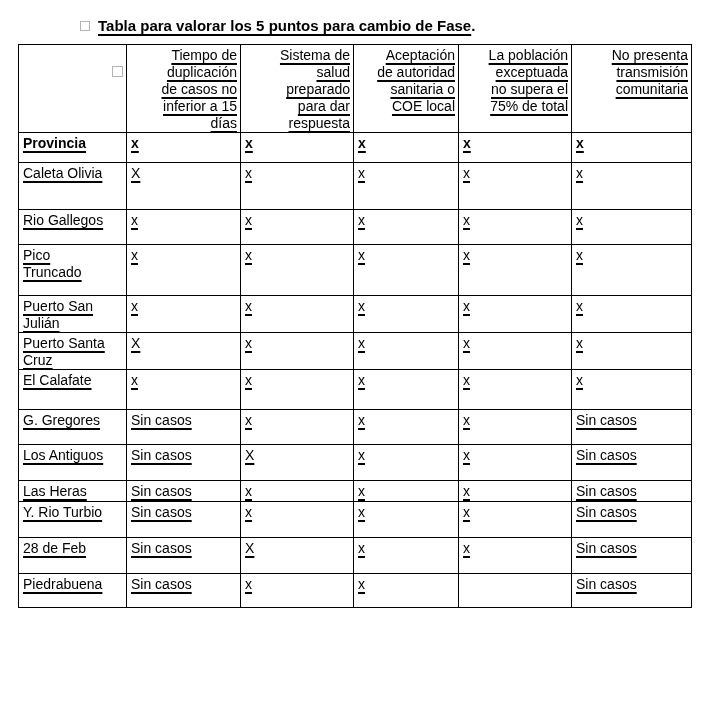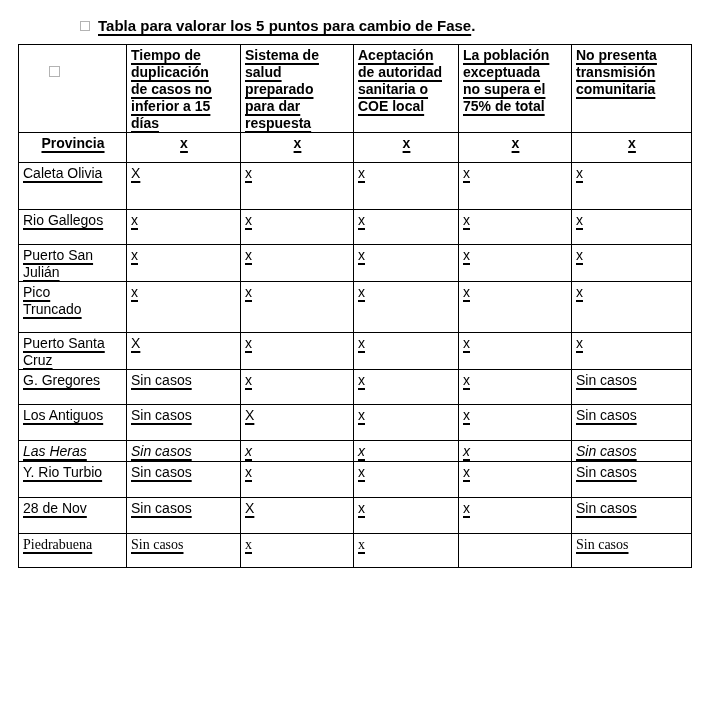--- a/index.html
+++ b/index.html
@@ -49,31 +49,32 @@
     vertical-align: top;
     text-align: left;
     padding: 2px 3px 0 4px;
     font-size: 14px;
     line-height: 17px;
     white-space: pre-line;
     overflow: hidden;
   }
   .criteria thead th {
     height: 88px;
-    font-weight: bold;
+    font-weight: normal;
+    text-align: right;
   }
   .ul {
     text-decoration: underline;
     text-decoration-thickness: 1.5px;
     text-underline-offset: 2.5px;
   }
   thead .ul, .bold-row .ul {
     text-decoration-thickness: 2px;
   }
-  .bold-row td { font-weight: bold; text-align: center; }
+  .bold-row td { font-weight: bold; }
   .corner-checkbox {
     margin: 2px 0 0 26px;
     width: 11px; height: 11px;
   }
 </style>
 </head>
 <body>
 
 <div>
 
@@ -139,88 +140,96 @@
           <td><span class="ul">x</span></td>
         </tr>
         <tr style="height: 35px;">
           <td><span class="ul">Rio Gallegos</span></td>
           <td><span class="ul">x</span></td>
           <td><span class="ul">x</span></td>
           <td><span class="ul">x</span></td>
           <td><span class="ul">x</span></td>
           <td><span class="ul">x</span></td>
         </tr>
+        <tr style="height: 51px;">
+          <td><span class="ul">Pico
+Truncado</span></td>
+          <td><span class="ul">x</span></td>
+          <td><span class="ul">x</span></td>
+          <td><span class="ul">x</span></td>
+          <td><span class="ul">x</span></td>
+          <td><span class="ul">x</span></td>
+        </tr>
         <tr style="height: 37px;">
           <td><span class="ul">Puerto San
 Julián</span></td>
           <td><span class="ul">x</span></td>
           <td><span class="ul">x</span></td>
           <td><span class="ul">x</span></td>
           <td><span class="ul">x</span></td>
           <td><span class="ul">x</span></td>
         </tr>
-        <tr style="height: 51px;">
-          <td><span class="ul">Pico
-Truncado</span></td>
-          <td><span class="ul">x</span></td>
-          <td><span class="ul">x</span></td>
-          <td><span class="ul">x</span></td>
-          <td><span class="ul">x</span></td>
-          <td><span class="ul">x</span></td>
-        </tr>
         <tr style="height: 35px;">
           <td><span class="ul">Puerto Santa
 Cruz</span></td>
           <td><span class="ul">X</span></td>
           <td><span class="ul">x</span></td>
           <td><span class="ul">x</span></td>
           <td><span class="ul">x</span></td>
           <td><span class="ul">x</span></td>
         </tr>
+        <tr style="height: 40px;">
+          <td><span class="ul">El Calafate</span></td>
+          <td><span class="ul">x</span></td>
+          <td><span class="ul">x</span></td>
+          <td><span class="ul">x</span></td>
+          <td><span class="ul">x</span></td>
+          <td><span class="ul">x</span></td>
+        </tr>
         <tr style="height: 35px;">
           <td><span class="ul">G. Gregores</span></td>
           <td><span class="ul">Sin casos</span></td>
           <td><span class="ul">x</span></td>
           <td><span class="ul">x</span></td>
           <td><span class="ul">x</span></td>
           <td><span class="ul">Sin casos</span></td>
         </tr>
         <tr style="height: 36px;">
           <td><span class="ul">Los Antiguos</span></td>
           <td><span class="ul">Sin casos</span></td>
           <td><span class="ul">X</span></td>
           <td><span class="ul">x</span></td>
           <td><span class="ul">x</span></td>
           <td><span class="ul">Sin casos</span></td>
         </tr>
-        <tr style="height: 21px; font-style: italic;">
+        <tr style="height: 21px;">
           <td><span class="ul">Las Heras</span></td>
           <td><span class="ul">Sin casos</span></td>
           <td><span class="ul">x</span></td>
           <td><span class="ul">x</span></td>
           <td><span class="ul">x</span></td>
           <td><span class="ul">Sin casos</span></td>
         </tr>
         <tr style="height: 36px;">
           <td><span class="ul">Y. Rio Turbio</span></td>
           <td><span class="ul">Sin casos</span></td>
           <td><span class="ul">x</span></td>
           <td><span class="ul">x</span></td>
           <td><span class="ul">x</span></td>
           <td><span class="ul">Sin casos</span></td>
         </tr>
         <tr style="height: 36px;">
-          <td><span class="ul">28 de Nov</span></td>
-          <td><span class="ul">Sin casos</span></td>
-          <td><span class="ul">X</span></td>
-          <td><span class="ul">x</span></td>
-          <td><span class="ul">x</span></td>
-          <td><span class="ul">Sin casos</span></td>
-        </tr>
-        <tr style="height: 34px; font-family: Liberation Serif, serif;">
+          <td><span class="ul">28 de Feb</span></td>
+          <td><span class="ul">Sin casos</span></td>
+          <td><span class="ul">X</span></td>
+          <td><span class="ul">x</span></td>
+          <td><span class="ul">x</span></td>
+          <td><span class="ul">Sin casos</span></td>
+        </tr>
+        <tr style="height: 34px;">
           <td><span class="ul">Piedrabuena</span></td>
           <td><span class="ul">Sin casos</span></td>
           <td><span class="ul">x</span></td>
           <td><span class="ul">x</span></td>
           <td></td>
           <td><span class="ul">Sin casos</span></td>
         </tr>
       </tbody>
   </table>
 

